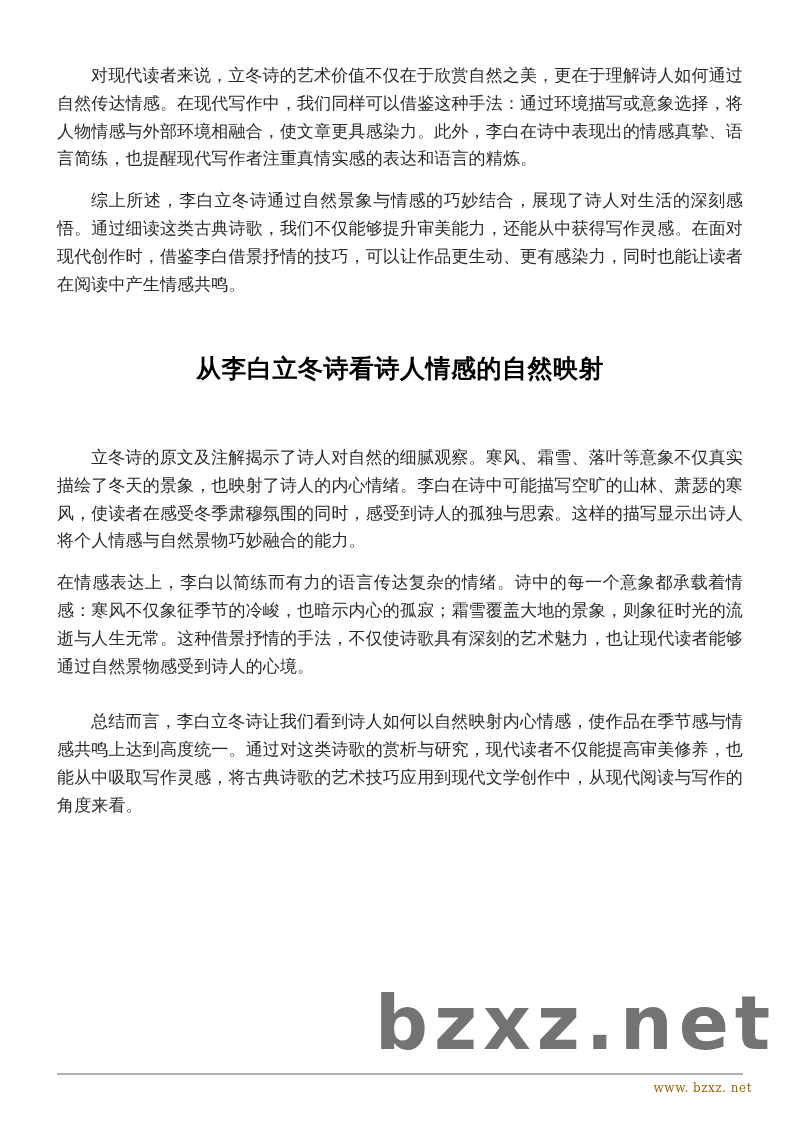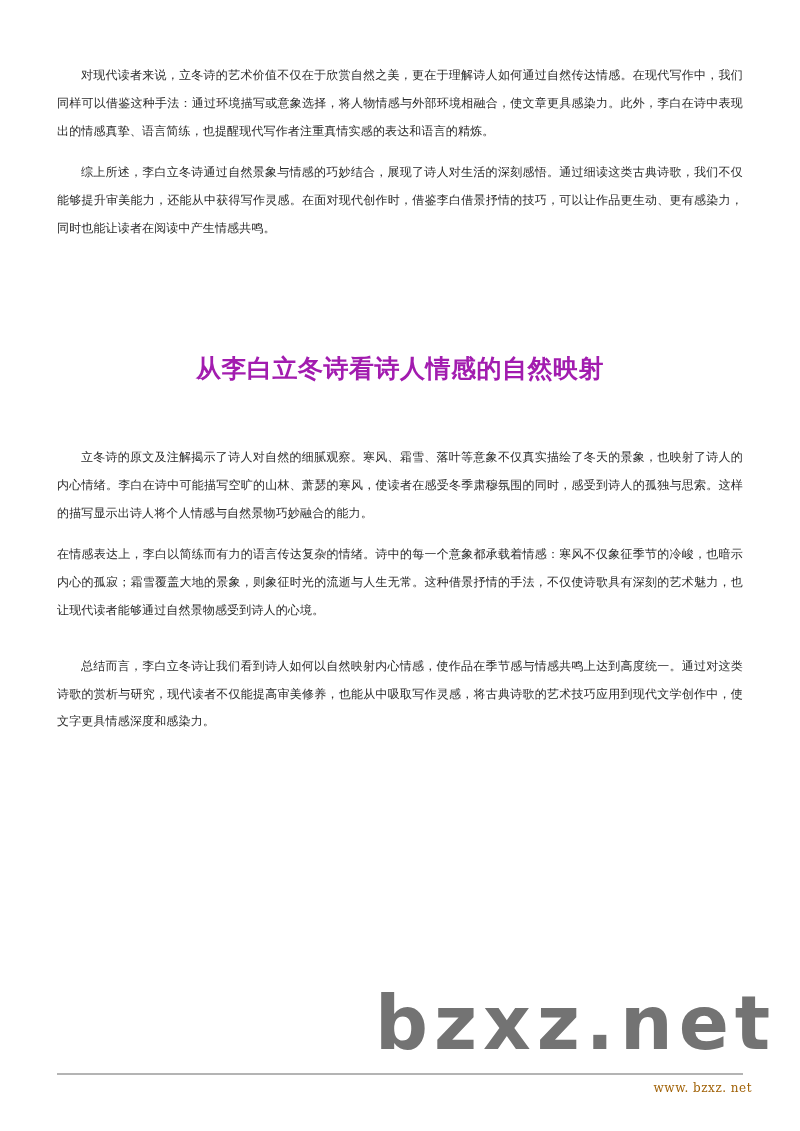--- a/index.html
+++ b/index.html
@@ -1,26 +1,26 @@
 <!DOCTYPE html>
 <html><head>
 <meta charset="utf-8">
 <style>
   html, body { margin:0; padding:0; background:#ffffff; }
   body { width:800px; height:1131px; position:relative; overflow:hidden;
          font-family:"DejaVu Serif","Liberation Serif",serif; color:#2a2a2a; }
   .page { position:absolute; left:0; top:0; width:800px; height:1131px; }
-  p.para { margin:0; font-size:12px; line-height:27.8px; text-align:justify; letter-spacing:0.15px; }
+  p.para { margin:0; font-size:17px; line-height:27.8px; text-align:justify; letter-spacing:0.15px; }
   p.indent { text-indent:2em; }
   .gap { height:14px; }
   .section1 { position:absolute; left:57px; top:62px; width:686px; }
   .section2 { position:absolute; left:57px; top:430px; width:686px; }
   h1.title { position:absolute; left:0; width:800px; top:352px; margin:0; text-align:center;
              font-family:"DejaVu Sans","Liberation Sans",sans-serif; font-weight:bold;
-             font-size:25px; color:#a21caf; letter-spacing:0.5px; }
+             font-size:25px; color:#000000; letter-spacing:0.5px; }
   .watermark { position:absolute; left:375px; top:978px; font-family:"DejaVu Sans","Liberation Sans",sans-serif;
                font-weight:bold; font-size:74px; color:#737373; letter-spacing:6px; line-height:90px; }
   .footer-rule { position:absolute; left:57px; top:1073px; width:686px; height:2px; background:#b4b4b4; }
   .footer-url { position:absolute; right:48px; top:1081px; font-family:"DejaVu Serif","Liberation Serif",serif;
                 font-size:12px; color:#a16207; letter-spacing:0.5px; }
 </style>
 </head>
 <body>
 
 <div class="page">
@@ -33,19 +33,19 @@
 
   <h1 class="title">从李白立冬诗看诗人情感的自然映射</h1>
 
   <div class="section2">
     <div class="gap"></div>
     <p class="para indent">立冬诗的原文及注解揭示了诗人对自然的细腻观察。寒风、霜雪、落叶等意象不仅真实描绘了冬天的景象，也映射了诗人的内心情绪。李白在诗中可能描写空旷的山林、萧瑟的寒风，使读者在感受冬季肃穆氛围的同时，感受到诗人的孤独与思索。这样的描写显示出诗人将个人情感与自然景物巧妙融合的能力。</p>
     <div class="gap"></div>
     <p class="para">在情感表达上，李白以简练而有力的语言传达复杂的情绪。诗中的每一个意象都承载着情感：寒风不仅象征季节的冷峻，也暗示内心的孤寂；霜雪覆盖大地的景象，则象征时光的流逝与人生无常。这种借景抒情的手法，不仅使诗歌具有深刻的艺术魅力，也让现代读者能够通过自然景物感受到诗人的心境。</p>
     <div class="gap"></div>
     <div class="gap"></div>
-    <p class="para indent">总结而言，李白立冬诗让我们看到诗人如何以自然映射内心情感，使作品在季节感与情感共鸣上达到高度统一。通过对这类诗歌的赏析与研究，现代读者不仅能提高审美修养，也能从中吸取写作灵感，将古典诗歌的艺术技巧应用到现代文学创作中，使文字更具情感深度和感染力。</p>
+    <p class="para indent">总结而言，李白立冬诗让我们看到诗人如何以自然映射内心情感，使作品在季节感与情感共鸣上达到高度统一。通过对这类诗歌的赏析与研究，现代读者不仅能提高审美修养，也能从中吸取写作灵感，将古典诗歌的艺术技巧应用到现代文学创作中，从现代阅读与写作的角度来看。</p>
   </div>
 
   <div class="watermark">bzxz.net</div>
   <div class="footer-rule"></div>
   <div class="footer-url">www. bzxz. net</div>
 </div>
 
 </body></html>

